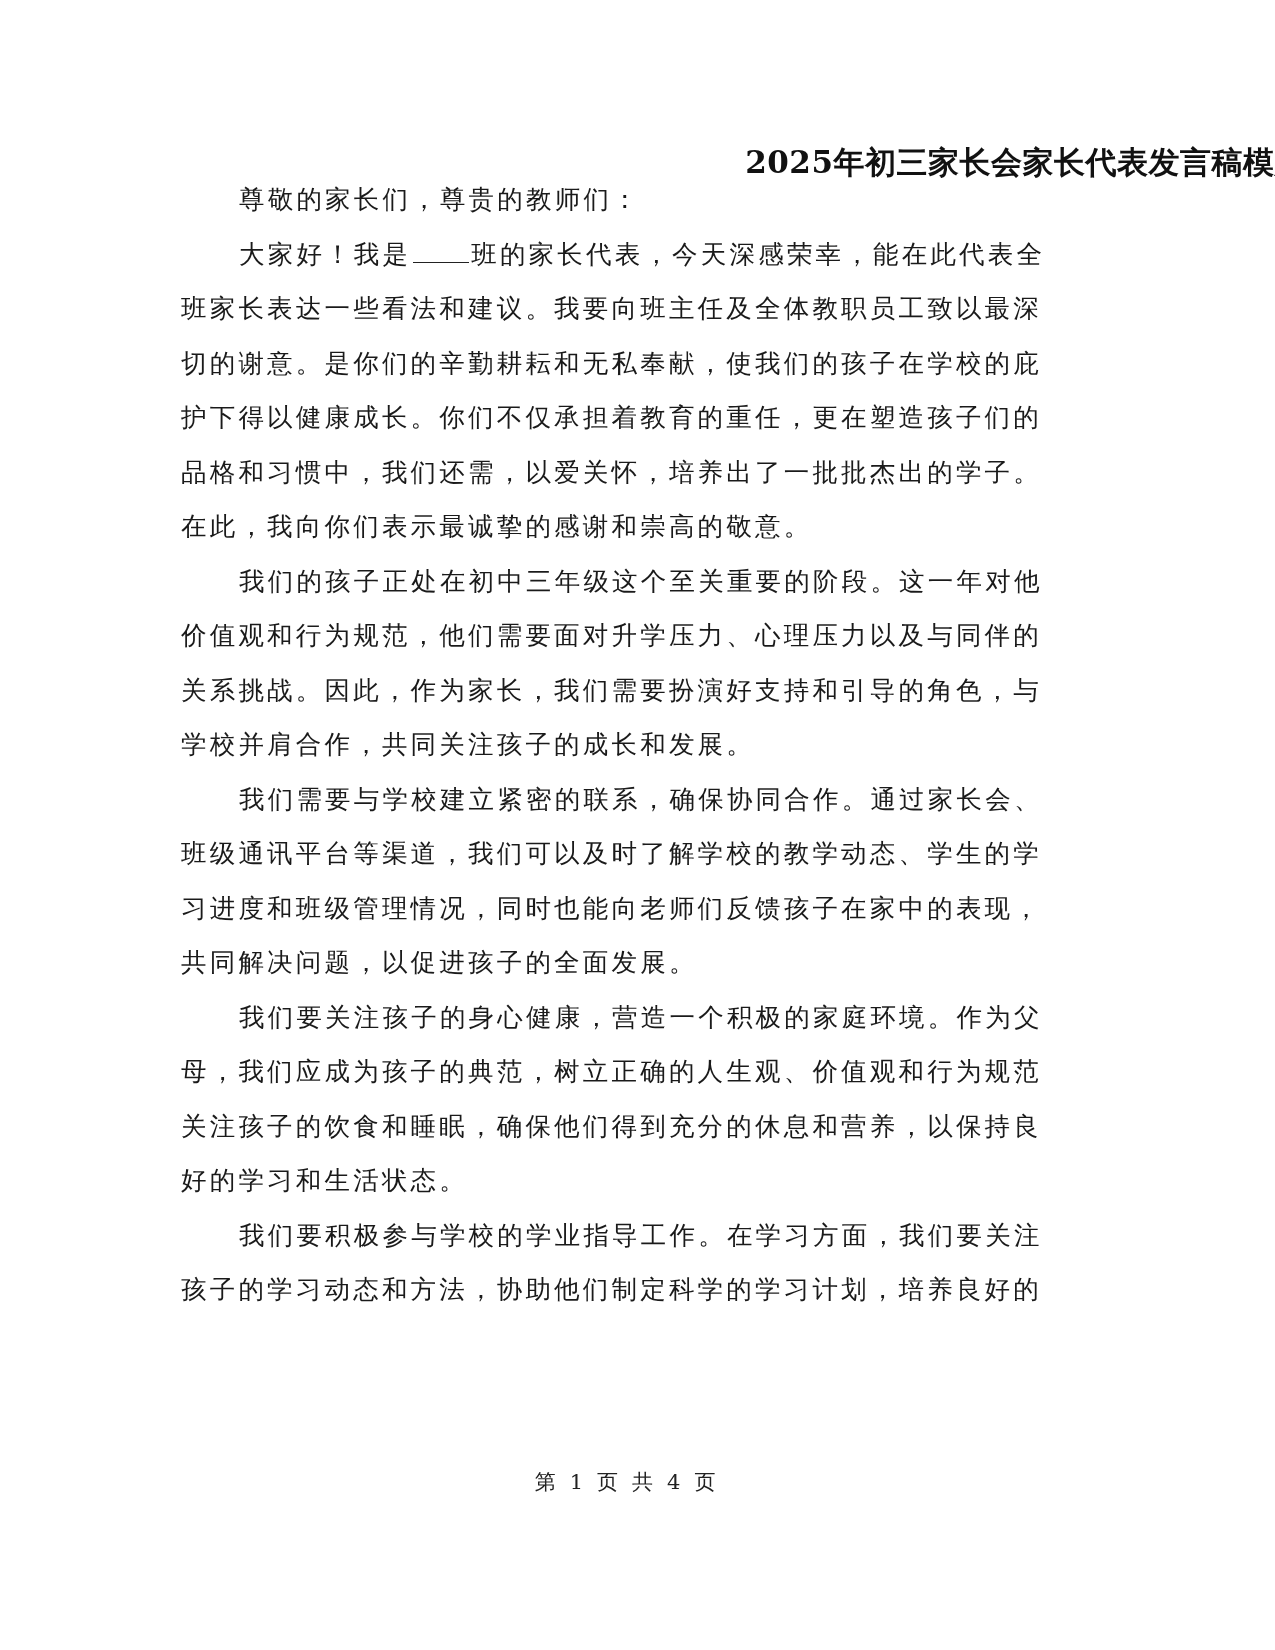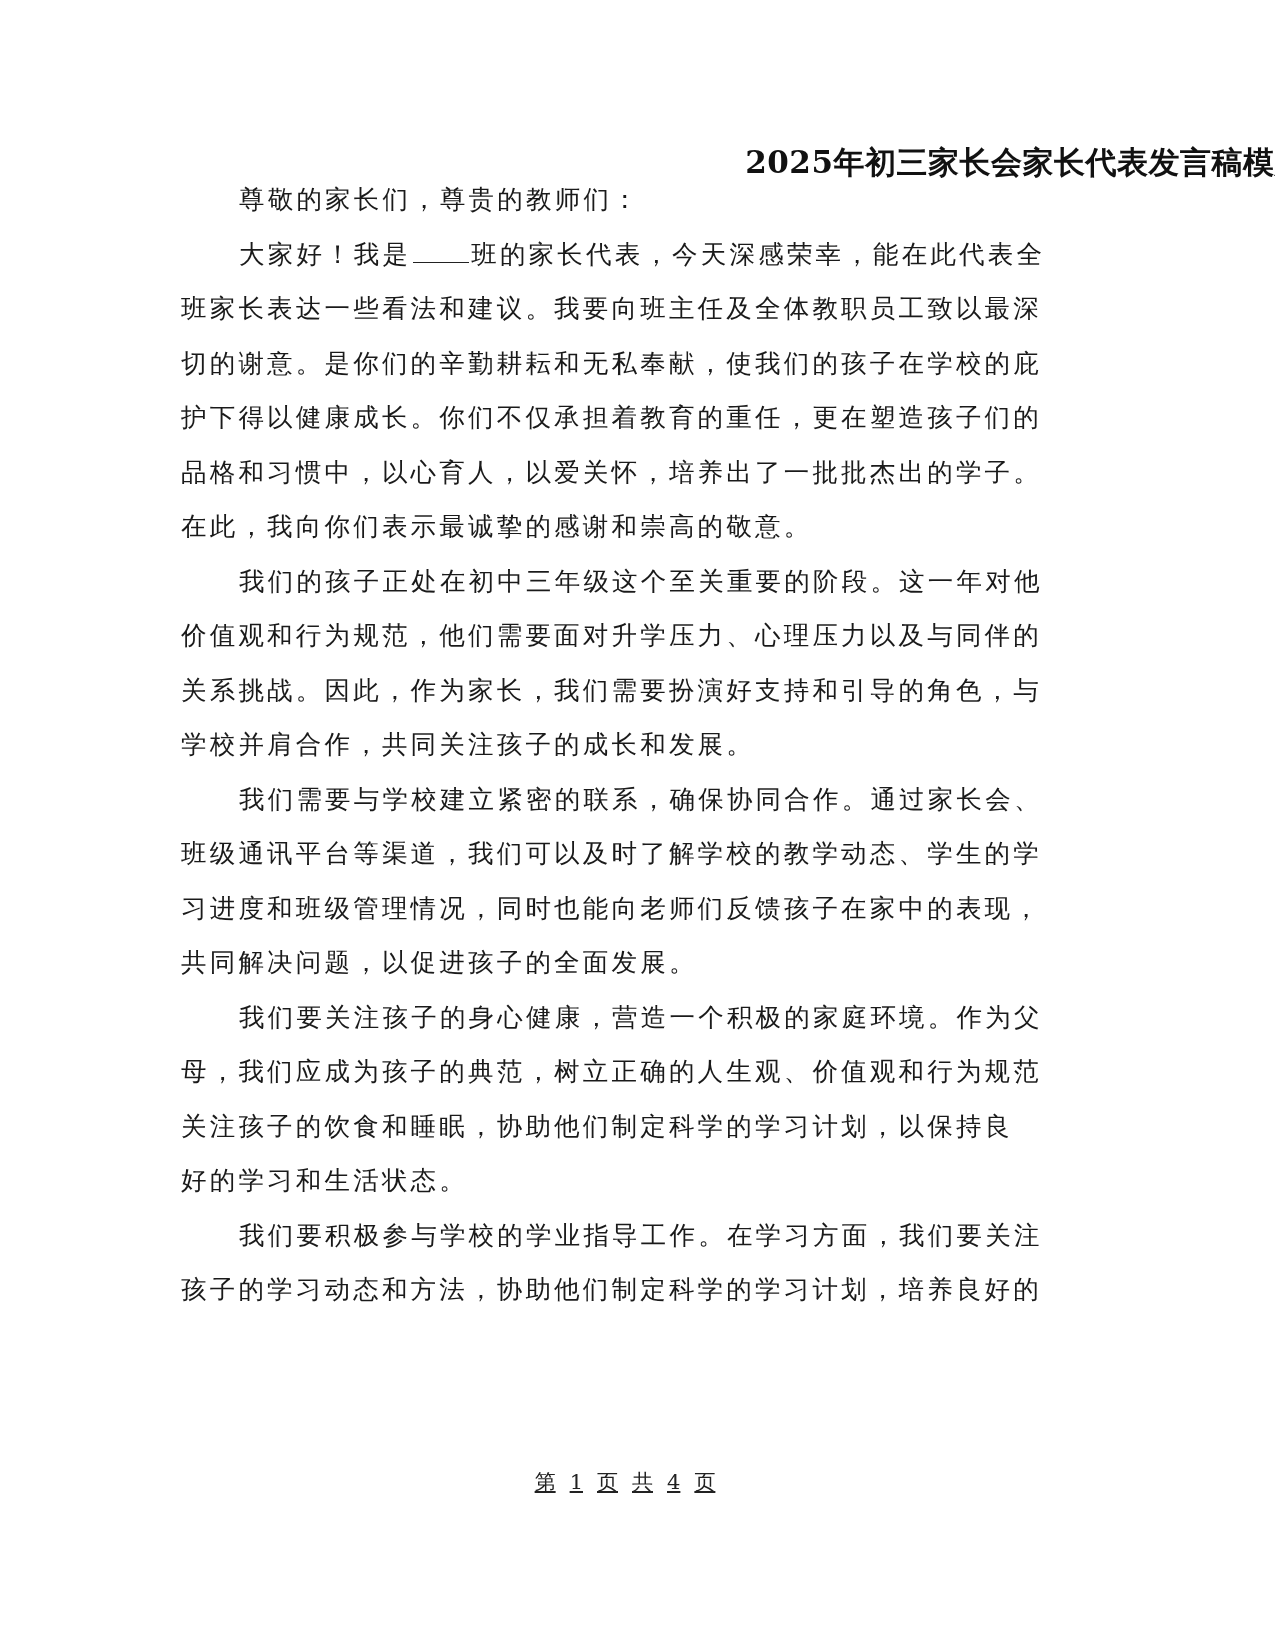--- a/index.html
+++ b/index.html
@@ -15,62 +15,62 @@
     font-family: "DejaVu Sans", "Liberation Sans", sans-serif;
     font-size: 25.5px; line-height: 54.5px; color: #1a1a1a;
     letter-spacing: 3.2px;
   }
   .line { white-space: nowrap; height: 54.5px; display: block; }
   .indent { padding-left: 58px; }
   .blank { display: inline-block; width: 56px; border-bottom: 1.5px solid #222; height: 24px; vertical-align: baseline; margin: 0 2px; }
   .footer {
     position: absolute; top: 1468px; left: 0; width: 1250px; text-align: center;
     font-family: "DejaVu Serif", "Liberation Serif", serif;
-    font-size: 21px; color: #222; word-spacing: 8px; text-decoration: underline;
+    font-size: 21px; color: #222; word-spacing: 8px;
   }
   .footer span { margin: 0 7px; }
 </style>
 </head>
 <body>
 
 <div class="page">
   <div class="title">2025年初三家长会家长代表发言稿模版</div>
 
   <div class="body">
     <div class="line indent">尊敬的家长们，尊贵的教师们：</div>
 
     <div>
       <div class="line indent">
         <span>大家好！我是</span><span class="blank"></span><span>班的家长代表，今天深感荣幸，能在此代表全</span>
       </div>
       <div class="line">班家长表达一些看法和建议。我要向班主任及全体教职员工致以最深</div>
       <div class="line">切的谢意。是你们的辛勤耕耘和无私奉献，使我们的孩子在学校的庇</div>
       <div class="line">护下得以健康成长。你们不仅承担着教育的重任，更在塑造孩子们的</div>
-      <div class="line">品格和习惯中，以心育人，以爱关怀，培养出了一批批杰出的学子。</div>
+      <div class="line">品格和习惯中，我们还需，以爱关怀，培养出了一批批杰出的学子。</div>
       <div class="line">在此，我向你们表示最诚挚的感谢和崇高的敬意。</div>
     </div>
 
     <div>
       <div class="line indent">我们的孩子正处在初中三年级这个至关重要的阶段。这一年对他</div>
       <div class="line">价值观和行为规范，他们需要面对升学压力、心理压力以及与同伴的</div>
       <div class="line">关系挑战。因此，作为家长，我们需要扮演好支持和引导的角色，与</div>
       <div class="line">学校并肩合作，共同关注孩子的成长和发展。</div>
     </div>
 
     <div>
       <div class="line indent">我们需要与学校建立紧密的联系，确保协同合作。通过家长会、</div>
       <div class="line">班级通讯平台等渠道，我们可以及时了解学校的教学动态、学生的学</div>
       <div class="line">习进度和班级管理情况，同时也能向老师们反馈孩子在家中的表现，</div>
       <div class="line">共同解决问题，以促进孩子的全面发展。</div>
     </div>
 
     <div>
       <div class="line indent">我们要关注孩子的身心健康，营造一个积极的家庭环境。作为父</div>
       <div class="line">母，我们应成为孩子的典范，树立正确的人生观、价值观和行为规范</div>
-      <div class="line">关注孩子的饮食和睡眠，协助他们制定科学的学习计划，以保持良</div>
+      <div class="line">关注孩子的饮食和睡眠，确保他们得到充分的休息和营养，以保持良</div>
       <div class="line">好的学习和生活状态。</div>
     </div>
 
     <div>
       <div class="line indent">我们要积极参与学校的学业指导工作。在学习方面，我们要关注</div>
       <div class="line">孩子的学习动态和方法，协助他们制定科学的学习计划，培养良好的</div>
     </div>
   </div>
 
   <div class="footer">

